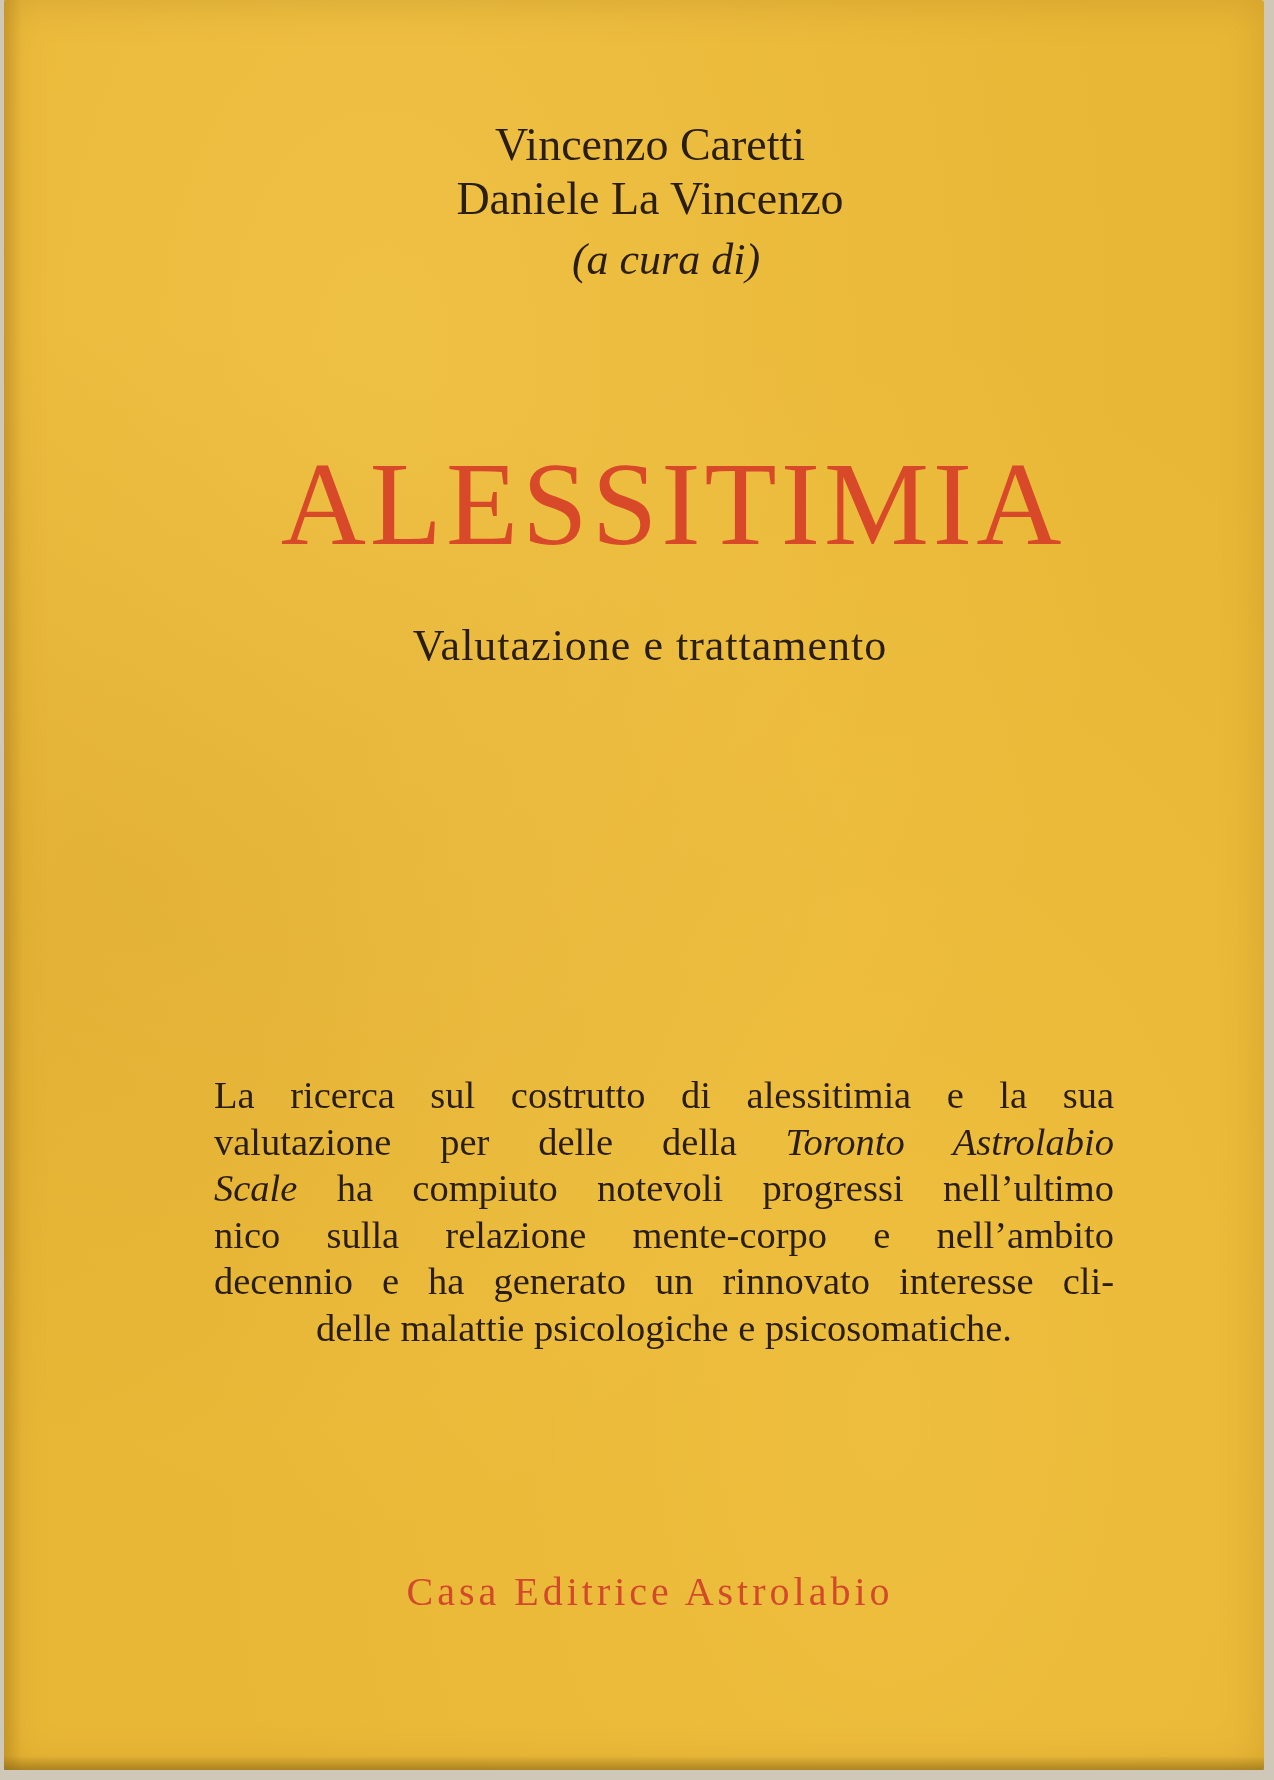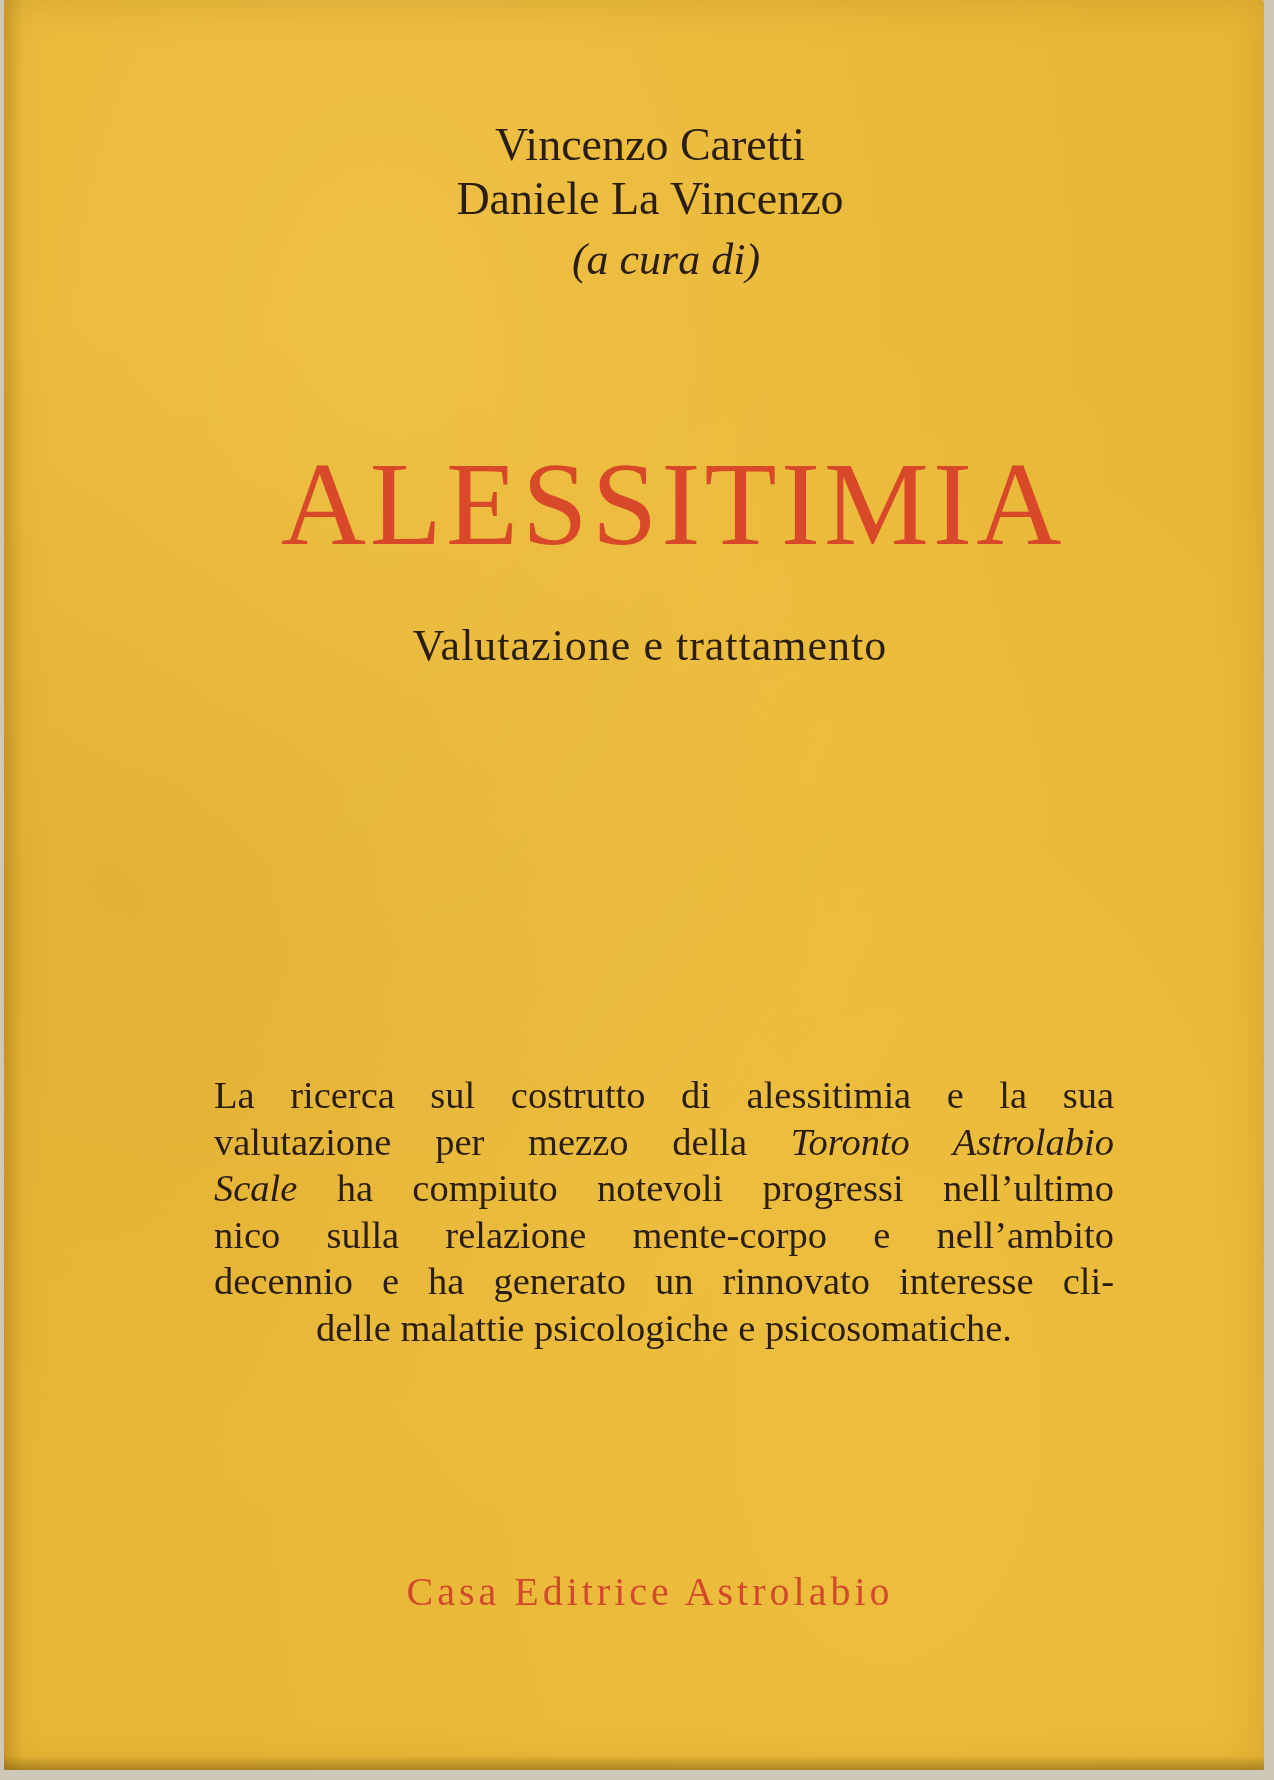--- a/index.html
+++ b/index.html
@@ -63,21 +63,21 @@
 
   <div class="text-block title">ALESSITIMIA</div>
 
   <div class="text-block subtitle">Valutazione e trattamento</div>
 
   <div class="blurb">
     <span class="line">
       <span>La ricerca sul costrutto di alessitimia e la sua</span>
     </span>
     <span class="line">
-      <span>valutazione per mezzo della </span><em>Toronto Astrolabio</em>
+      <span>valutazione per delle della </span><em>Toronto Astrolabio</em>
     </span>
     <span class="line">
       <em>Scale</em><span> ha compiuto notevoli progressi nell’ultimo</span>
     </span>
     <span class="line">
       <span>nico sulla relazione mente-corpo e nell’ambito</span>
     </span>
     <span class="line">
       <span>decennio e ha generato un rinnovato interesse cli-</span>
     </span>

